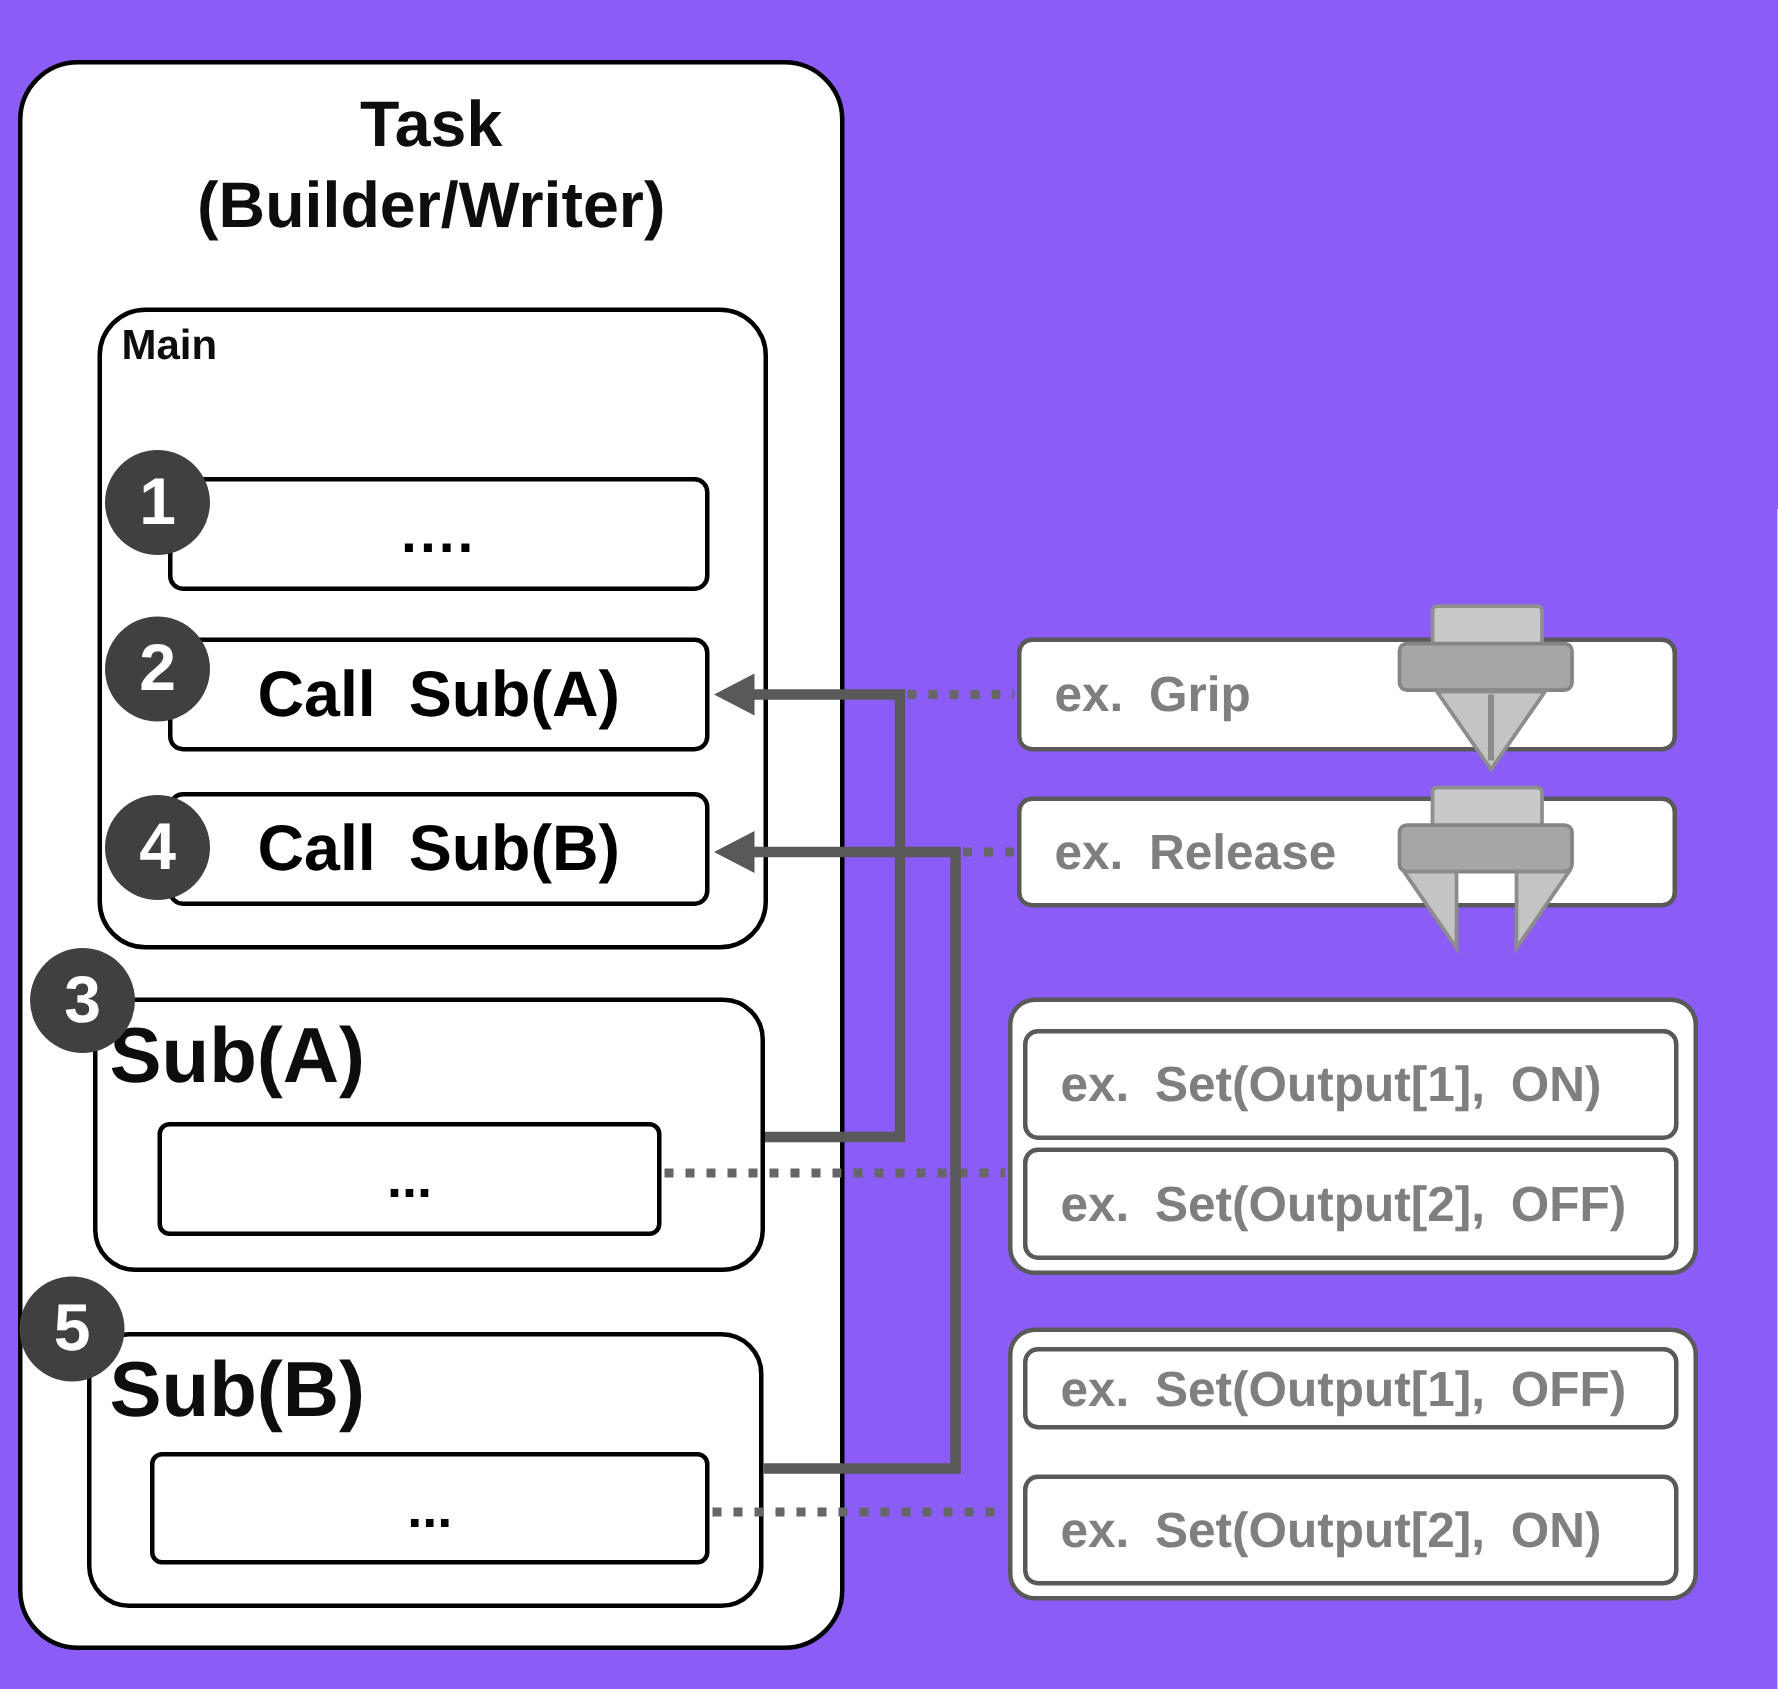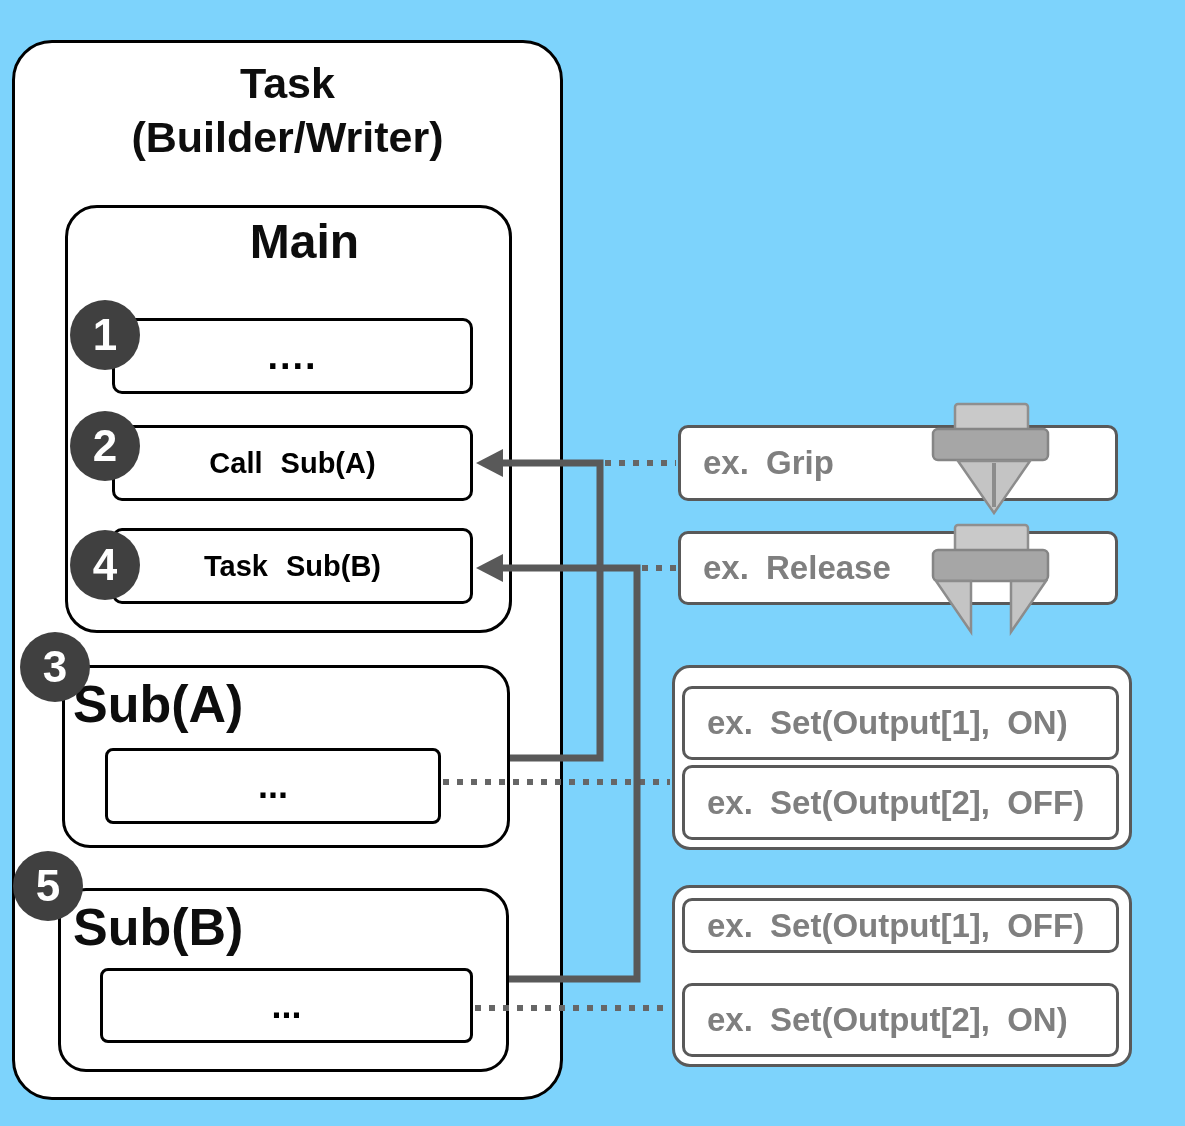--- a/index.html
+++ b/index.html
@@ -1,32 +1,32 @@
 <!DOCTYPE html>
 <html><head>
 <meta charset="utf-8">
 <style>
   html,body { margin:0; padding:0; background:#fff; }
   .canvas {
-    position:relative; width:1185px; height:1126px; background:#7dd3fc;
+    position:relative; width:1185px; height:1126px; background:#8b5cf6;
     font-family:"Liberation Sans", sans-serif; overflow:hidden;
   }
   .box { position:absolute; box-sizing:border-box; background:#fff; border:3px solid #000; }
   .task-box  { left:12px;  top:40px;  width:551px; height:1060px; border-radius:40px; }
   .main-box  { left:65px;  top:205px; width:447px; height:428px;  border-radius:32px; }
 
   .task-title { position:absolute; left:12px; top:56px; width:551px; text-align:center;
                 font-size:43px; font-weight:bold; color:#0d0d0d; line-height:54px; }
-  .main-title { position:absolute; left:65px; top:214px; width:447px; text-align:center;
-                font-size:48px; font-weight:bold; color:#0d0d0d;padding-left:16px; }
+  .main-title { position:absolute; left:65px; top:214px; width:447px; 
+                font-size:28px; font-weight:bold; color:#0d0d0d;padding-left:16px; }
 
   .item { position:absolute; box-sizing:border-box; left:112px; width:361px; height:76px;
           border:3px solid #000; border-radius:10px; background:#fff;
           display:flex; align-items:center; justify-content:center;
-          font-weight:bold; font-size:29px; color:#000; word-spacing:10px; }
+          font-weight:bold; font-size:43px; color:#000; word-spacing:10px; }
   .item-1 { top:318px; font-size:38px; letter-spacing:2px; }
   .item-2 { top:425px; }
   .item-4 { top:528px; }
 
   .sub { position:absolute; box-sizing:border-box; border:3px solid #000; border-radius:28px; background:#fff; }
   .sub-a { left:62px; top:665px; width:448px; height:183px; }
   .sub-b { left:58px; top:888px; width:451px; height:184px; }
   .sub-label { position:absolute; font-size:52px; font-weight:bold; color:#0d0d0d; }
   .sub-a-label { left:73px; top:674px; }
   .sub-b-label { left:73px; top:897px; }
@@ -71,21 +71,21 @@
   <div class="task-title">
     <div>Task</div>
     <div>(Builder/Writer)</div>
   </div>
 
   <div class="box main-box"></div>
   <div class="main-title">Main</div>
 
   <div class="item item-1">....</div>
   <div class="item item-2">Call Sub(A)</div>
-  <div class="item item-4">Task Sub(B)</div>
+  <div class="item item-4">Call Sub(B)</div>
 
   <div class="sub sub-a"></div>
   <div class="sub-label sub-a-label">Sub(A)</div>
   <div class="sub-inner sub-a-inner">...</div>
 
   <div class="sub sub-b"></div>
   <div class="sub-label sub-b-label">Sub(B)</div>
   <div class="sub-inner sub-b-inner">...</div>
 
   <div class="num num-1">1</div>

